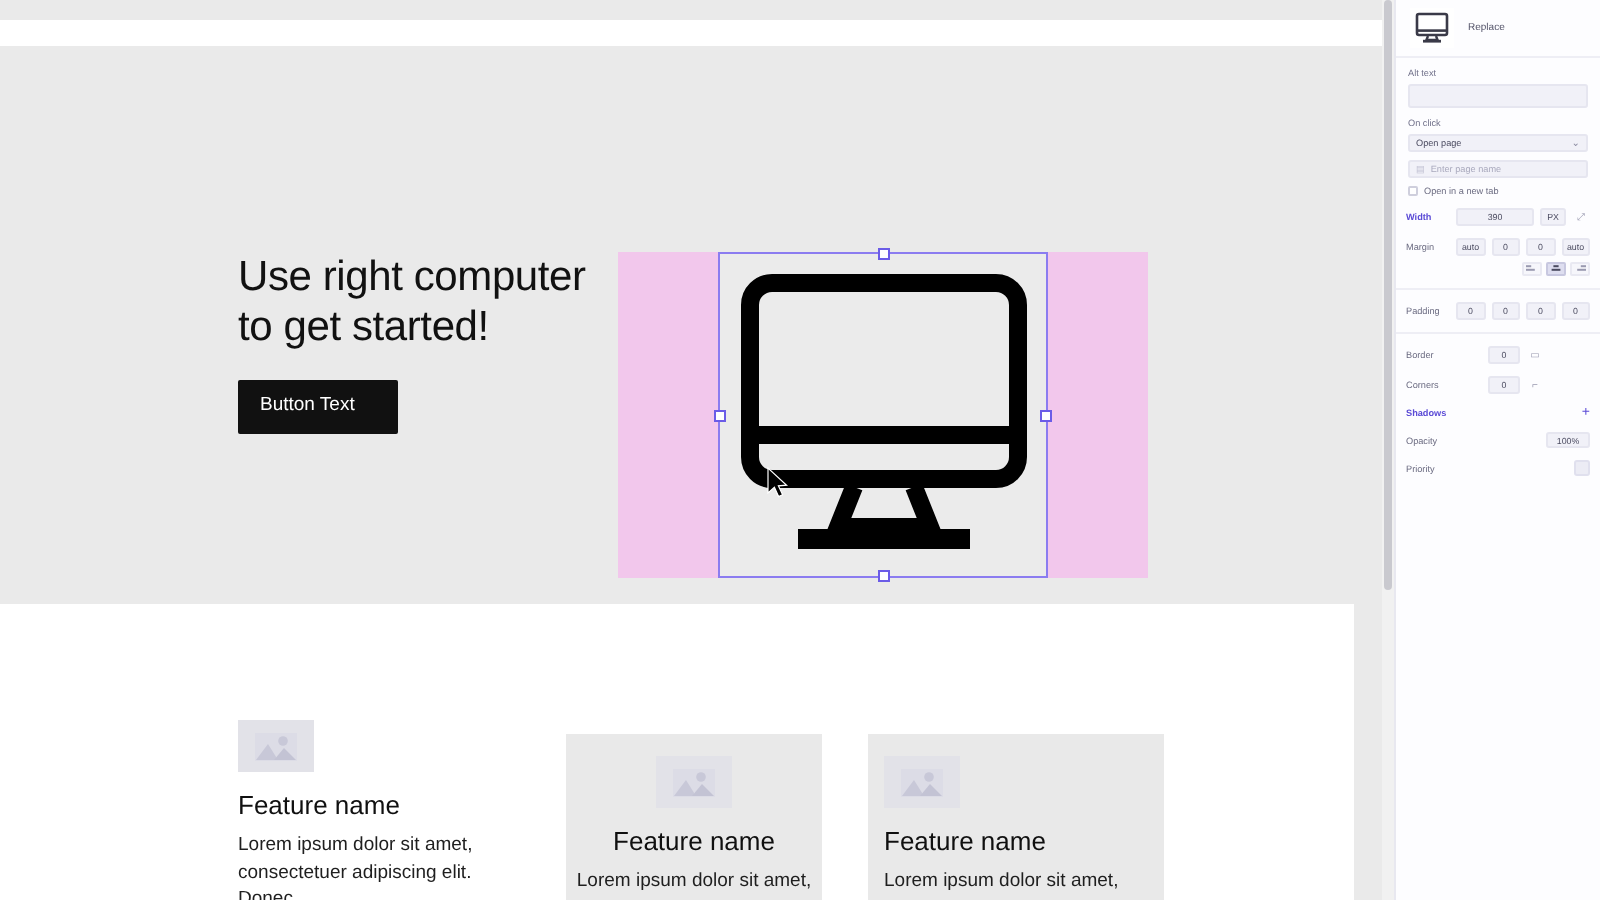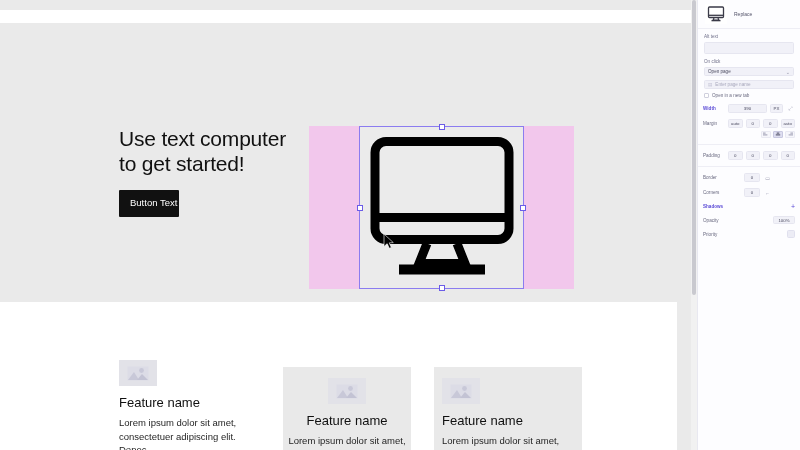--- a/index.html
+++ b/index.html
@@ -80,21 +80,21 @@
     line-height: 15.5px;
     color: #1d1d1d;
     margin: 15px 0 0 0;
   }
   .hero-btn {
     display: inline-block;
     margin-top: 14px;
     background: #111111;
     color: #ffffff;
     font-size: 9.5px;
-    padding: 8px 2px 9px 11px;
+    padding: 8px 22px 9px 11px;
     border: none;
     border-radius: 1px;
     line-height: 1;
     cursor: pointer;
   }
 
   
   .hero-image-block {
     position: absolute;
     left: 190px;
@@ -393,21 +393,21 @@
 
   <div id="canvas-area">
     <div id="site-preview">
 
       <div class="navbar"></div>
 
       <div class="hero-section">
         <div class="hero-inner">
 
           <div class="hero-text">
-            <h1 class="hero-title">Use text computer to get started!</h1>
+            <h1 class="hero-title">Use right computer to get started!</h1>
             <button class="hero-btn">Button Text</button>
           </div>
 
           <div class="hero-image-block">
             <div class="img-selection">
               <svg class="monitor-svg" viewBox="0 0 150 145">
                 <rect x="8" y="6" width="134" height="98" rx="11" ry="11" fill="none" stroke="#000000" stroke-width="9"></rect>
                 <line x1="12" y1="82" x2="138" y2="82" stroke="#000000" stroke-width="9"></line>
                 <path d="M60 108 L52 128 L98 128 L90 108" fill="none" stroke="#000000" stroke-width="9"></path>
                 <line x1="32" y1="134" x2="118" y2="134" stroke="#000000" stroke-width="10" stroke-linecap="butt"></line>

